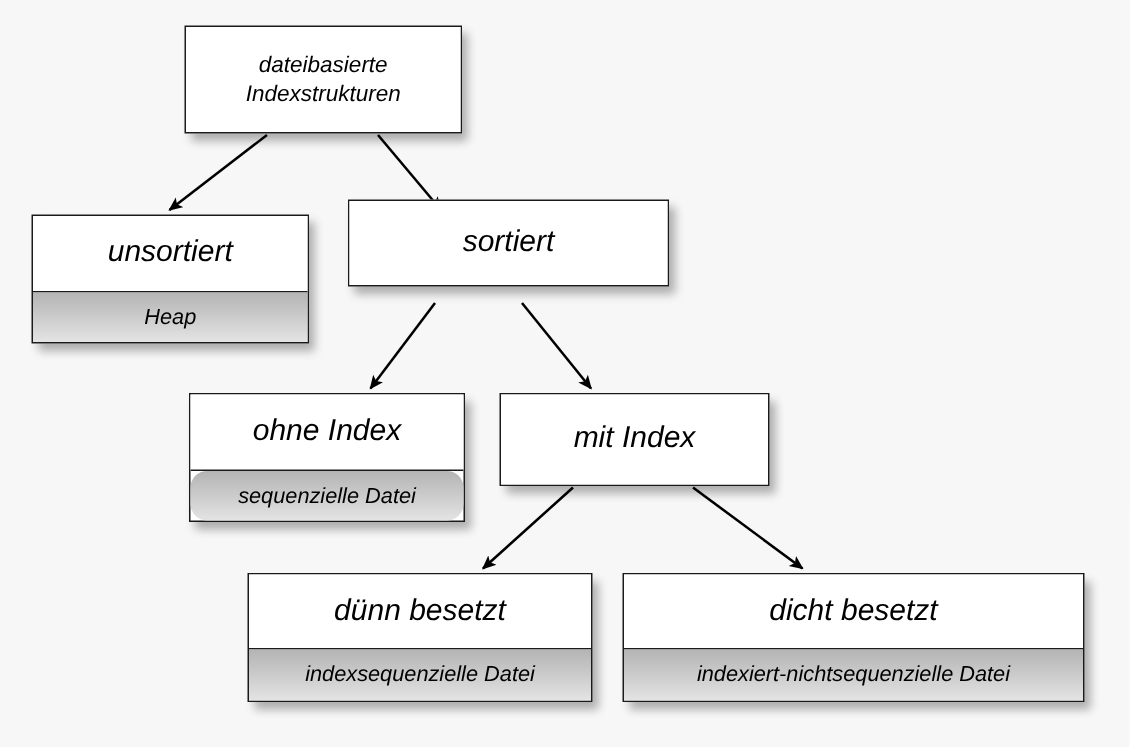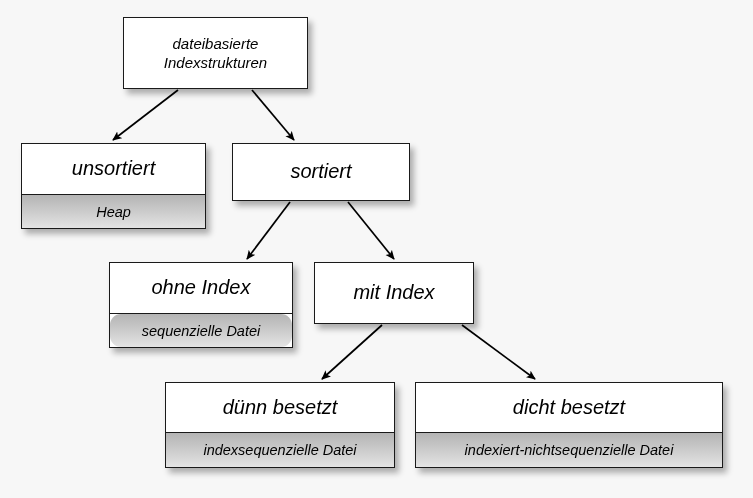--- a/index.html
+++ b/index.html
@@ -67,24 +67,24 @@
     text-align: center;
     padding: 2px 6px;
     box-sizing: border-box;
   }
 
   
   #node-root        { left: 123px; top: 17px;  width: 185px; height: 72px; }
   #node-root .node-title { font-size: 15px; }
   #node-unsortiert  { left: 21px;  top: 143px; width: 185px; height: 86px; }
   #node-unsortiert .node-sub { height: 33px; }
-  #node-sortiert    { left: 232px; top: 143px; width: 178px; height: 58px; }
-  #node-ohne-index  { left: 109px; top: 262px; width: 184px; height: 86px; }
+  #node-sortiert    { left: 232px; top: 133px; width: 214px; height: 58px; }
+  #node-ohne-index  { left: 126px; top: 262px; width: 184px; height: 86px; }
   #node-ohne-index .node-sub { height: 33px; border-radius: 11px; }
-  #node-mit-index   { left: 314px; top: 262px; width: 160px; height: 62px; }
+  #node-mit-index   { left: 333px; top: 262px; width: 180px; height: 62px; }
   #node-duenn       { left: 165px; top: 382px; width: 230px; height: 86px; }
   #node-duenn .node-sub { height: 34px; }
   #node-dicht       { left: 415px; top: 382px; width: 308px; height: 86px; }
   #node-dicht .node-sub { height: 34px; }
 </style>
 </head>
 <body>
 
 <div id="canvas">
 

